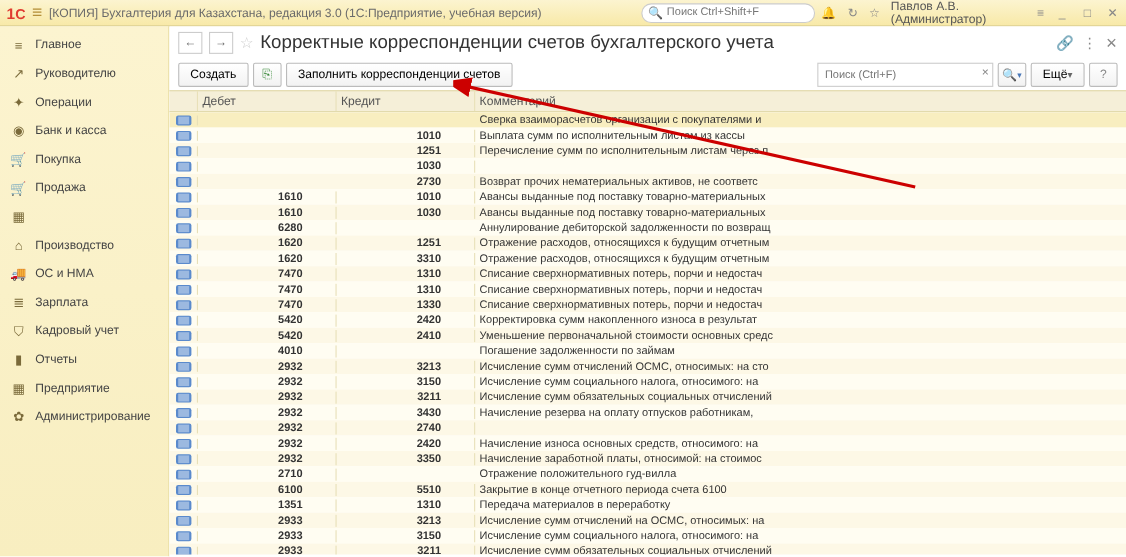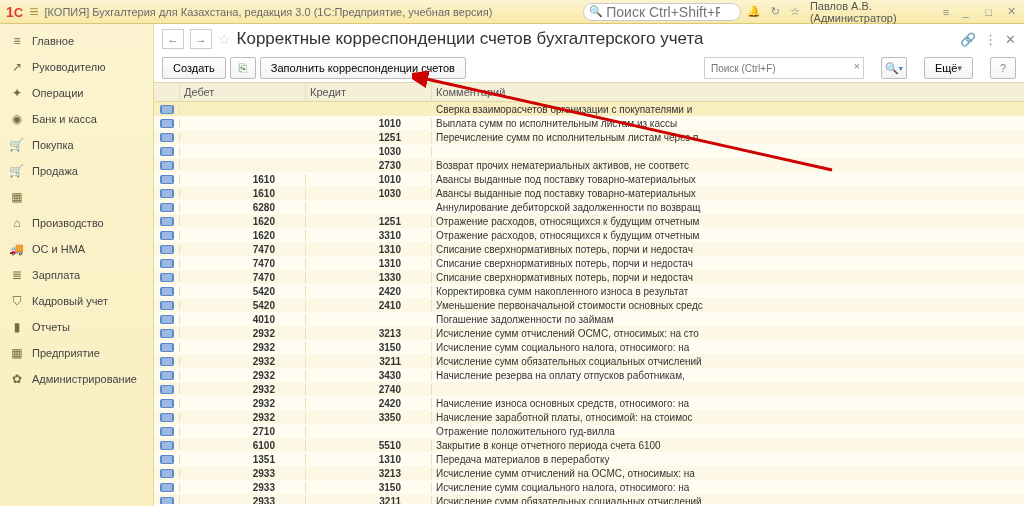--- a/index.html
+++ b/index.html
@@ -4,21 +4,21 @@
 <style>
   * { box-sizing: border-box; margin: 0; padding: 0; font-family: Arial, sans-serif; }
   body { width: 1024px; height: 506px; background: #fff; overflow: hidden; font-size: 11px; }
   .topbar { height: 24px; background: linear-gradient(#fcf4d0,#f8e9a8); border-bottom: 1px solid #d8c878; display: flex; align-items: center; padding: 0 6px; gap: 6px; }
   .topbar .logo { color: #e03c31; font-weight: bold; font-size: 13px; display: flex; align-items: baseline; }
   .topbar .logo .big { font-size: 14px; }
   .topbar .menu-icon { color: #b5903a; font-size: 16px; cursor: pointer; }
   .topbar .title-txt { color: #6a6a6a; font-size: 11px; flex-shrink: 0; }
   .topbar .spacer { width: 90px; }
   .topbar .search-wrap { position: relative; width: 180px; }
-  .topbar .search-wrap input { width: 100%; height: 18px; border: 1px solid #ccc; border-radius: 9px; padding: 0 20px 0 22px; font-size: 14px; background: #fff; }
+  .topbar .search-wrap input { width: 100%; height: 18px; border: 1px solid #ccc; border-radius: 9px; padding: 0 20px 0 22px; font-size: 10px; background: #fff; }
   .topbar .search-wrap .mag { position: absolute; left: 6px; top: 2px; color: #aaa; font-size: 11px; }
   .topbar .right-icons { margin-left: auto; display: flex; align-items: center; gap: 10px; color: #888; }
   .topbar .right-icons span { cursor: pointer; }
   .topbar .user { color: #555; font-size: 11px; }
   .topbar .win-btn { width: 16px; text-align: center; color: #888; }
   .body-wrap { display: flex; height: 482px; }
 
   .sidebar { width: 154px; background: linear-gradient(#fcf4d0,#f8eec0); border-right: 1px solid #e6d890; padding-top: 4px; }
   .sidebar .item { display: flex; align-items: center; height: 26px; padding: 0 10px; gap: 8px; color: #444; cursor: pointer; }
   .sidebar .ico { width: 14px; height: 14px; display: flex; align-items: center; justify-content: center; color: #7a6a3a; font-size: 12px; }
@@ -27,21 +27,21 @@
   .page-head { height: 30px; display: flex; align-items: center; padding: 0 8px; gap: 6px; }
   .nav-btn { width: 22px; height: 20px; border: 1px solid #ccc; background: #fff; display: flex; align-items: center; justify-content: center; cursor: pointer; color: #666; font-size: 11px; }
   .star-ico { color: #ccc; font-size: 14px; }
   .page-title { font-size: 17px; color: #333; }
   .page-tools { margin-left: auto; display: flex; gap: 8px; color: #888; }
   .page-tools span { cursor: pointer; font-size: 13px; }
 
   .toolbar { height: 28px; display: flex; align-items: center; padding: 0 8px; gap: 4px; }
   .btn { height: 22px; border: 1px solid #bbb; background: linear-gradient(#fff,#f2f2f2); padding: 1px 10px; display: flex; align-items: center; font-size: 11px; cursor: pointer; border-radius: 2px; }
   .btn.icon { width: 26px; padding: 0; justify-content: center; color: #3a8a3a; }
-  .tool-right { margin-left: auto; display: flex; gap: 17px; align-items: center; }
+  .tool-right { margin-left: auto; display: flex; gap: 4px; align-items: center; }
   .search2-wrap { position: relative; }
   .search2 { width: 160px; height: 22px; border: 1px solid #ccc; padding: 0 18px 0 6px; font-size: 10px; }
   .search2-x { position: absolute; right: 4px; top: 3px; color: #888; font-size: 11px; cursor: pointer; }
   .dd-caret::after { content: " ▾"; font-size: 9px; color: #666; }
 
   .table-head { display: flex; height: 20px; background: #f5efd8; border-top: 1px solid #e0d8a8; border-bottom: 1px solid #e0d8a8; font-size: 11px; color: #555; }
   .col-icon { width: 26px; border-right: 1px solid #e8e0b8; }
   .col-deb  { width: 126px; padding-left: 4px; border-right: 1px solid #e8e0b8; display:flex; align-items:center;}
   .col-cred { width: 126px; padding-left: 4px; border-right: 1px solid #e8e0b8; display:flex; align-items:center;}
   .col-comm { flex: 1; padding-left: 4px; display:flex; align-items:center;}

